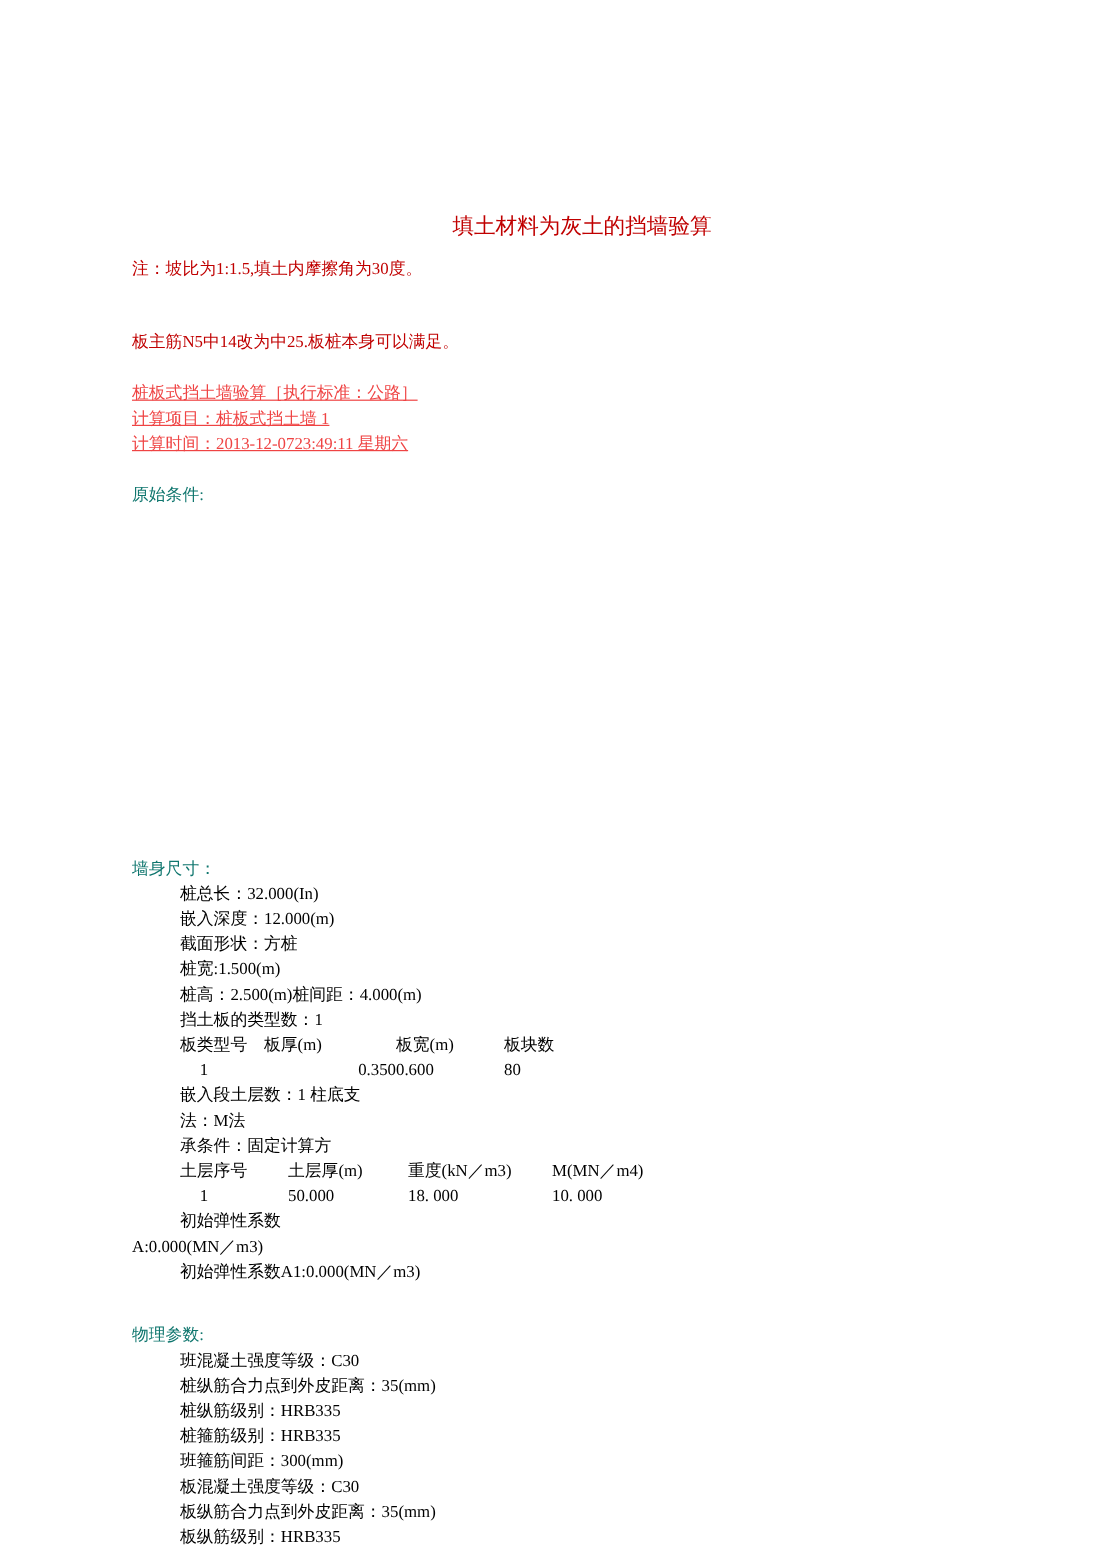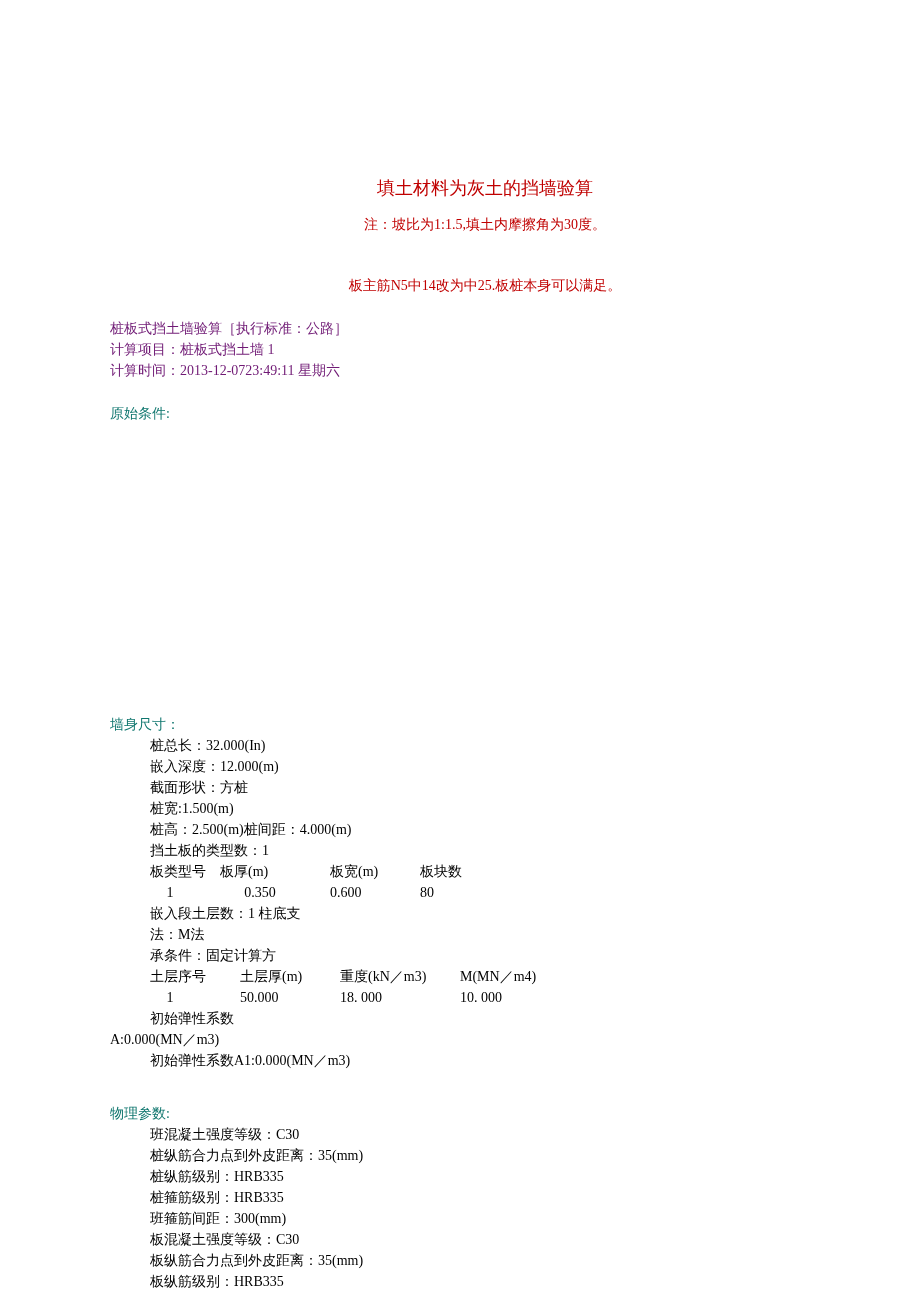--- a/index.html
+++ b/index.html
@@ -24,29 +24,29 @@
     .title {
       text-align: center;
       font-size: 18px;
       color: #c00000;
       margin-bottom: 12px;
       font-family: "SimSun", "宋体", serif;
     }
     .note1, .note2 {
       color: #c00000;
       font-size: 14px;
-      text-align: center;
     }
     .note2 {
       margin-bottom: 22px;
       margin-top: 40px;
     }
     .meta-line {
       font-size: 14px;
-      color: #701a75;
+      color: #ef4444;
+      text-decoration: underline;
     }
     .meta-block {
       margin-bottom: 22px;
     }
     .section-heading {
       color: #0f766e;
       margin-bottom: 0;
     }
     .gap {
       height: 290px;
@@ -95,21 +95,21 @@
     <div>挡土板的类型数：1</div>
 
     <div class="table-row">
       <span style="width:70px;">板类型号</span>
       <span style="width:110px;">板厚(m)</span>
       <span style="width:90px;">板宽(m)</span>
       <span>板块数</span>
     </div>
     <div class="table-row">
       <span style="width:40px; text-align:center;">1</span>
-      <span style="width:140px; text-align:center;">0.350</span>
+      <span style="width:140px; text-align:right;">0.350</span>
       <span style="width:90px;">0.600</span>
       <span>80</span>
     </div>
 
     <div>嵌入段土层数：1 柱底支</div>
     <div>法：M法</div>
     <div>承条件：固定计算方</div>
 
     <div class="table-row">
       <span style="width:90px;">土层序号</span>

